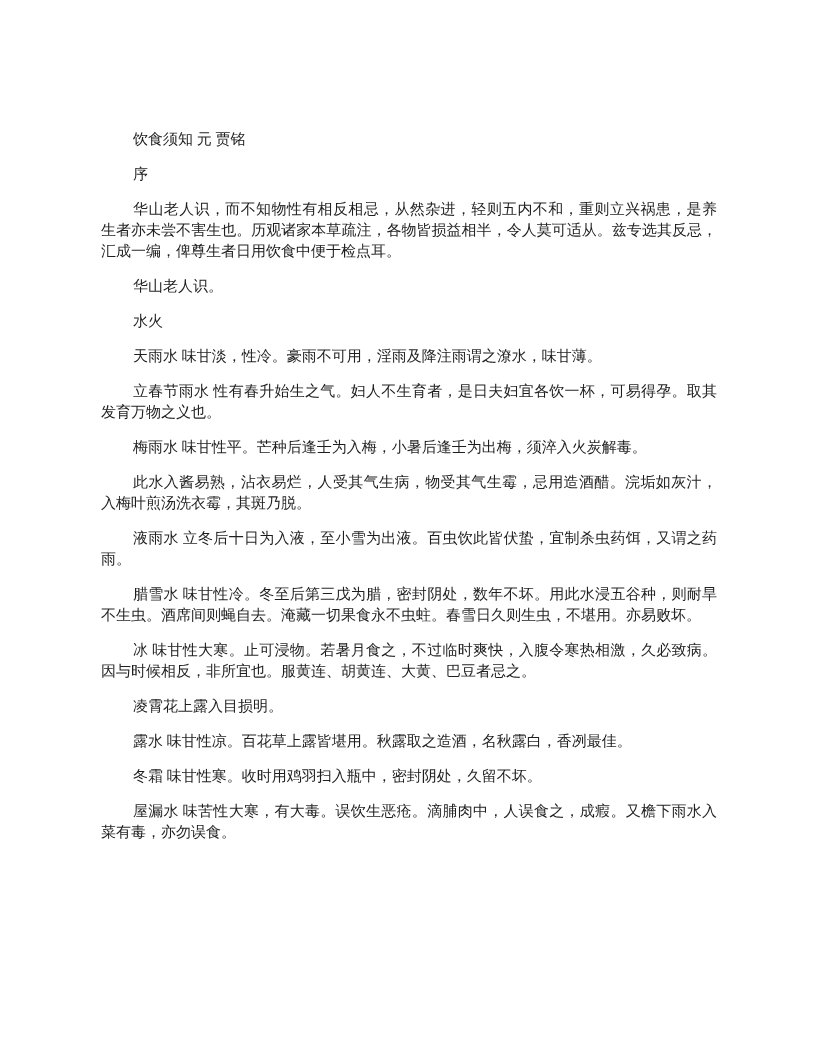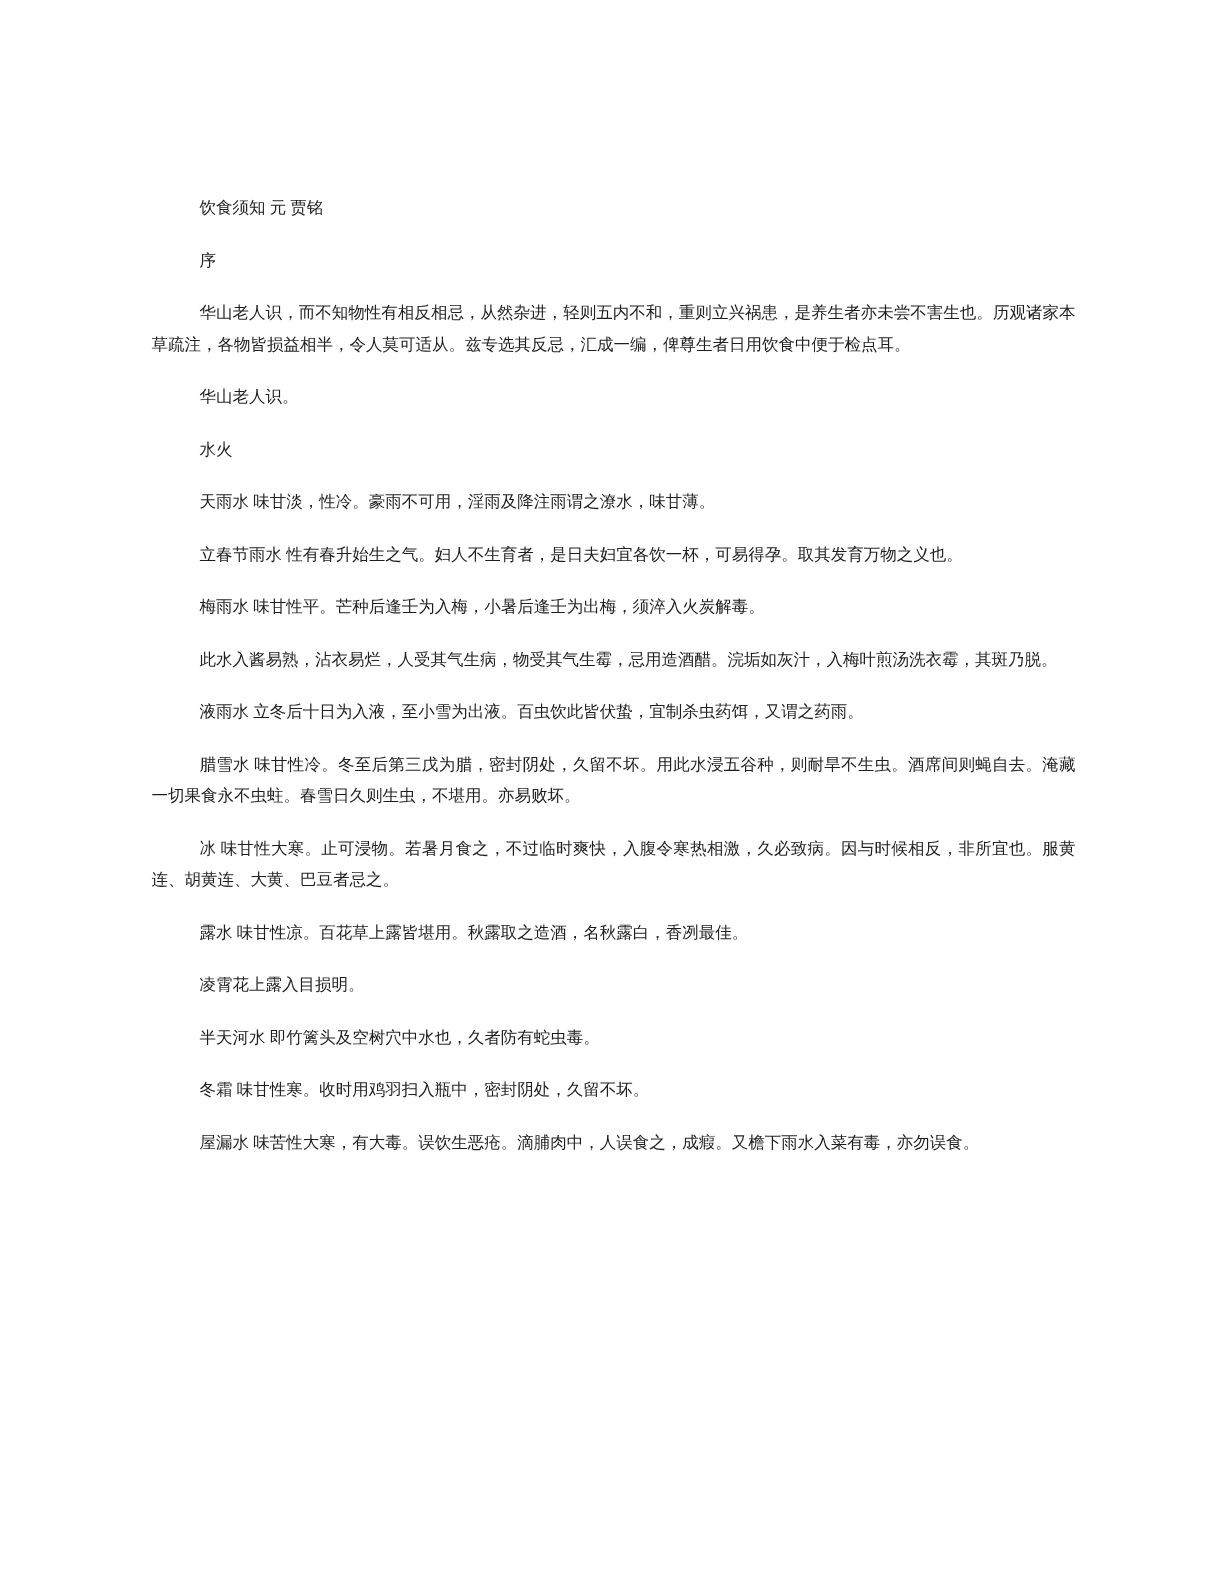--- a/index.html
+++ b/index.html
@@ -10,21 +10,21 @@
     background: #ffffff;
     overflow: hidden;
     font-family: "Liberation Serif", "DejaVu Serif", serif;
     color: #1e1e1e;
   }
   .content {
     position: absolute;
     left: 101px;
     top: 129px;
     width: 616px;
-    font-size: 11px;
+    font-size: 15px;
     line-height: 21px;
     text-align: justify;
     text-justify: inter-ideograph;
   }
   .content p {
     margin: 0 0 14px 0;
     text-indent: 32px;
     word-break: break-all;
   }
 </style>
@@ -37,22 +37,21 @@
     <p>序</p>
     <p>华山老人识，而不知物性有相反相忌，从然杂进，轻则五内不和，重则立兴祸患，是养生者亦未尝不害生也。历观诸家本草疏注，各物皆损益相半，令人莫可适从。兹专选其反忌，汇成一编，俾尊生者日用饮食中便于检点耳。</p>
     <p>华山老人识。</p>
     <p>水火</p>
     <div id="entries">
         <p>天雨水 味甘淡，性冷。豪雨不可用，淫雨及降注雨谓之潦水，味甘薄。</p>
         <p>立春节雨水 性有春升始生之气。妇人不生育者，是日夫妇宜各饮一杯，可易得孕。取其发育万物之义也。</p>
         <p>梅雨水 味甘性平。芒种后逢壬为入梅，小暑后逢壬为出梅，须淬入火炭解毒。</p>
         <p>此水入酱易熟，沾衣易烂，人受其气生病，物受其气生霉，忌用造酒醋。浣垢如灰汁，入梅叶煎汤洗衣霉，其斑乃脱。</p>
         <p>液雨水 立冬后十日为入液，至小雪为出液。百虫饮此皆伏蛰，宜制杀虫药饵，又谓之药雨。</p>
-        <p>腊雪水 味甘性冷。冬至后第三戊为腊，密封阴处，久留不坏。用此水浸五谷种，则耐旱不生虫。酒席间则蝇自去。淹藏一切果食永不虫蛀。春雪日久则生虫，不堪用。亦易败坏。</p>
+        <p>腊雪水 味甘性冷。冬至后第三戊为腊，密封阴处，数年不坏。用此水浸五谷种，则耐旱不生虫。酒席间则蝇自去。淹藏一切果食永不虫蛀。春雪日久则生虫，不堪用。亦易败坏。</p>
         <p>冰 味甘性大寒。止可浸物。若暑月食之，不过临时爽快，入腹令寒热相激，久必致病。因与时候相反，非所宜也。服黄连、胡黄连、大黄、巴豆者忌之。</p>
+        <p>凌霄花上露入目损明。</p>
         <p>露水 味甘性凉。百花草上露皆堪用。秋露取之造酒，名秋露白，香冽最佳。</p>
-        <p>凌霄花上露入目损明。</p>
-        <p>半天河水 即竹篱头及空树穴中水也，久者防有蛇虫毒。</p>
         <p>冬霜 味甘性寒。收时用鸡羽扫入瓶中，密封阴处，久留不坏。</p>
         <p>屋漏水 味苦性大寒，有大毒。误饮生恶疮。滴脯肉中，人误食之，成瘕。又檐下雨水入菜有毒，亦勿误食。</p>
       </div>
   </div>
 </div>
 
 </body></html>

